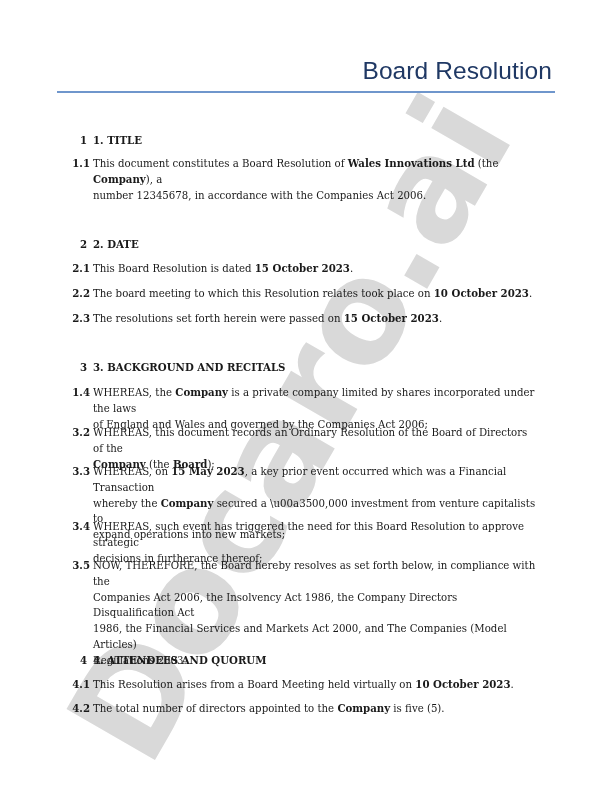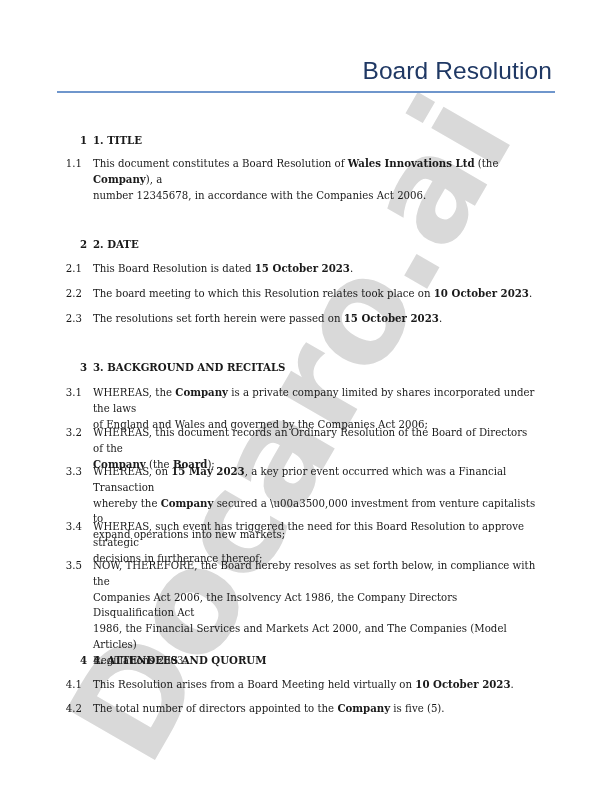--- a/index.html
+++ b/index.html
@@ -9,21 +9,21 @@
   .title { position: absolute; left: 0; width: 552px; top: 57px; text-align: right;
            font-family: "Liberation Sans", "DejaVu Sans", sans-serif; font-size: 24.5px;
            color: #1f3864; letter-spacing: 0.1px; }
   .rule { position: absolute; left: 57px; width: 498px; top: 91px; height: 1.6px; background: #6f96cc; }
   .watermark { position: absolute; left: 290px; top: 430px; width: 0; height: 0; pointer-events: none; z-index: 0; }
   .watermark span { position: absolute; left: 0; top: 0; transform: translate(-50%, -50%) rotate(-60deg);
            font-family: "DejaVu Sans", "Liberation Sans", sans-serif; font-weight: bold; font-size: 140px;
            color: #d9d9d9; white-space: nowrap; letter-spacing: -2px; line-height: 1; }
   .content { position: absolute; left: 0; top: 0; width: 612px; z-index: 1; }
   .row { position: absolute; left: 0; width: 612px; font-size: 10.2px; line-height: 15.8px; }
-  .num { position: absolute; left: 52px; width: 30px; text-align: right; }
+  .num { position: absolute; left: 60px; width: 30px; text-align: right; font-weight: bold; }
   .num.h { font-weight: bold; left: 59px; width: 28px; }
   .txt { position: absolute; left: 93px; width: 445px; }
   .txt.h { font-weight: bold; }
   b { font-weight: bold; }
 </style>
 </head>
 <body>
 
 <div class="page">
   <div class="watermark">
@@ -65,21 +65,21 @@
         <span class="num">2.3</span>
         <span class="txt">
           <div>The resolutions set forth herein were passed on <b>15 October 2023</b>.</div>
         </span>
       </div>
       <div class="row" style="top: 360px;">
         <span class="num h">3</span>
         <span class="txt h">3. BACKGROUND AND RECITALS</span>
       </div>
       <div class="row" style="top: 385px;">
-        <span class="num">3.1</span>
+        <span class="num">1.4</span>
         <span class="txt">
           <div>WHEREAS, the <b>Company</b> is a private company limited by shares incorporated under the laws</div>
           <div>of England and Wales and governed by the Companies Act 2006;</div>
         </span>
       </div>
       <div class="row" style="top: 425px;">
         <span class="num">3.2</span>
         <span class="txt">
           <div>WHEREAS, this document records an Ordinary Resolution of the Board of Directors of the</div>
           <div><b>Company</b> (the <b>Board</b>);</div>

